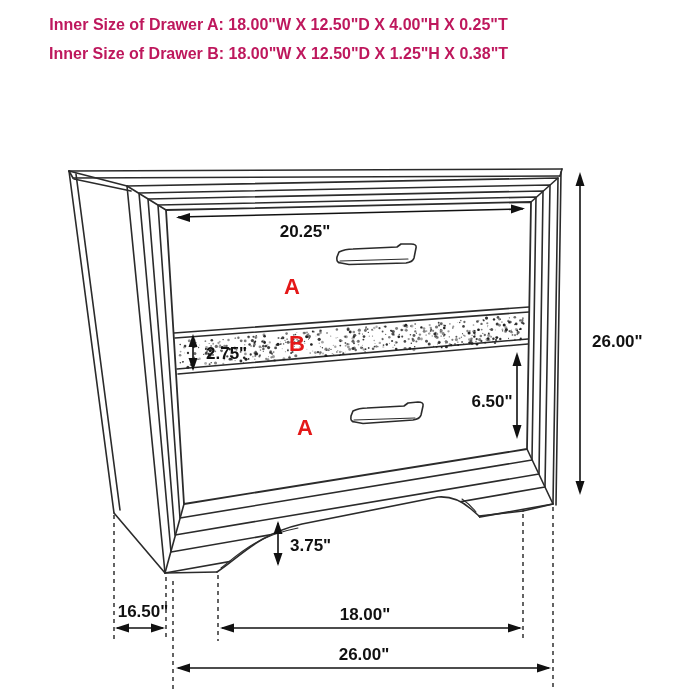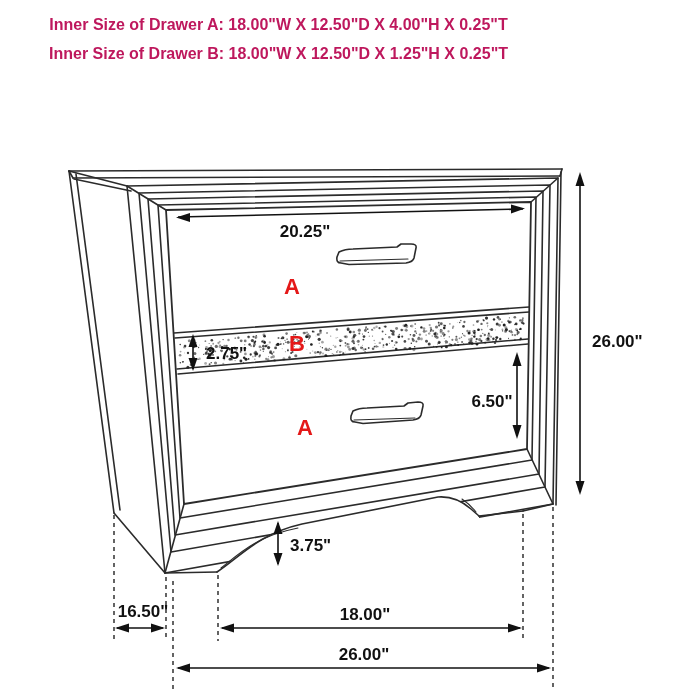--- a/index.html
+++ b/index.html
@@ -15,21 +15,21 @@
   .drawing{position:absolute;left:0;top:0;width:700px;height:700px;}
   svg text{font-family:"Liberation Sans", sans-serif;}
   .dim-label{font-size:17px;font-weight:bold;fill:#111;}
   .red-letter{font-size:22px;font-weight:bold;fill:#e41818;}
 </style>
 </head>
 <body>
 
 <div class="title-block">
   <div>Inner Size of Drawer A: 18.00"W X 12.50"D X 4.00"H X 0.25"T</div>
-  <div>Inner Size of Drawer B: 18.00"W X 12.50"D X 1.25"H X 0.25"T</div>
+  <div>Inner Size of Drawer B: 18.00"W X 12.50"D X 1.25"H X 0.38"T</div>
 </div>
 
 <svg class="drawing" viewBox="0 0 700 700" xmlns="http://www.w3.org/2000/svg">
 
   <g fill="none" stroke="#2b2b2b" stroke-width="1.6" stroke-linejoin="round" stroke-linecap="round">
 
     <g>
       <path d="M69,171 L562,169"></path>
       <path d="M73,178 L560,176"></path>
       <path d="M69,171 L73,178"></path>

